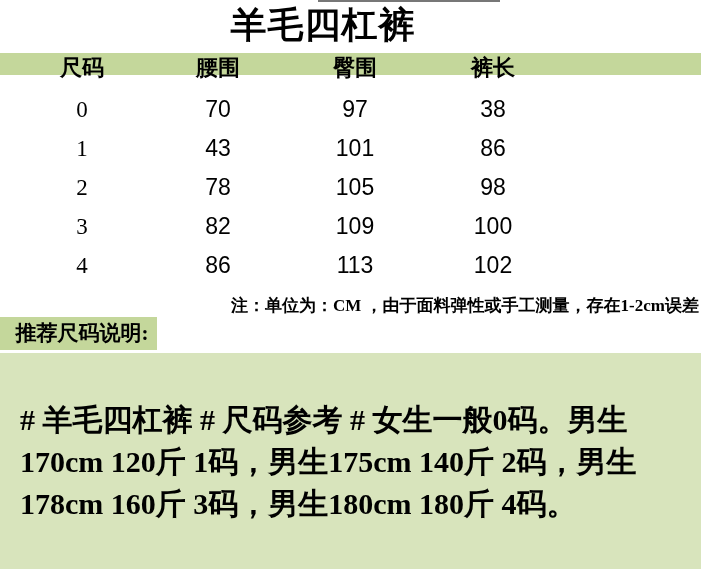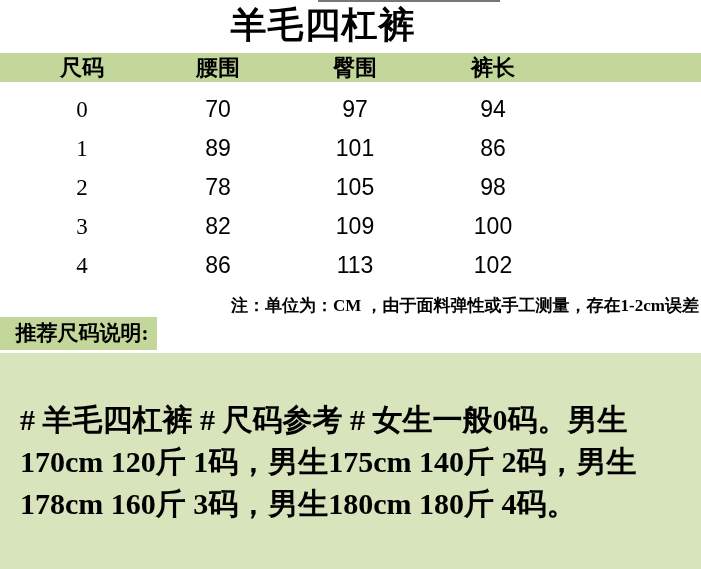--- a/index.html
+++ b/index.html
@@ -16,21 +16,21 @@
     position:absolute;top:2px;left:0;width:646px;
     text-align:center;font-size:36px;font-weight:bold;
     letter-spacing:1px;line-height:46px;
   }
   .grid{
     display:grid;
     grid-template-columns:150px 136px 138px 138px auto;
     align-items:center;
   }
   .header-band{
-    position:absolute;top:53px;left:0;width:701px;height:29px;
+    position:absolute;top:53px;left:0;width:701px;height:22px;
     background:#c4d79b;
   }
   .header-cell{
     text-align:center;font-weight:bold;font-size:22px;
   }
   .col-first{padding-left:14px;}
   .rows{position:absolute;top:90px;left:0;width:701px;}
   .row{height:39px;}
   .cell{text-align:center;}
   .cell-size{font-family:"Liberation Serif","DejaVu Serif",serif;font-size:23px;}
@@ -68,26 +68,26 @@
   <div class="header-cell">臀围</div>
   <div class="header-cell">裤长</div>
   <div></div>
 </div>
 
 <div class="rows">
   <div class="row grid">
     <div class="cell cell-size col-first">0</div>
     <div class="cell cell-num">70</div>
     <div class="cell cell-num">97</div>
-    <div class="cell cell-num">94</div>
+    <div class="cell cell-num">38</div>
     <div></div>
   </div>
   <div class="row grid">
     <div class="cell cell-size col-first">1</div>
-    <div class="cell cell-num">89</div>
+    <div class="cell cell-num">43</div>
     <div class="cell cell-num">101</div>
     <div class="cell cell-num">86</div>
     <div></div>
   </div>
   <div class="row grid">
     <div class="cell cell-size col-first">2</div>
     <div class="cell cell-num">78</div>
     <div class="cell cell-num">105</div>
     <div class="cell cell-num">98</div>
     <div></div>

